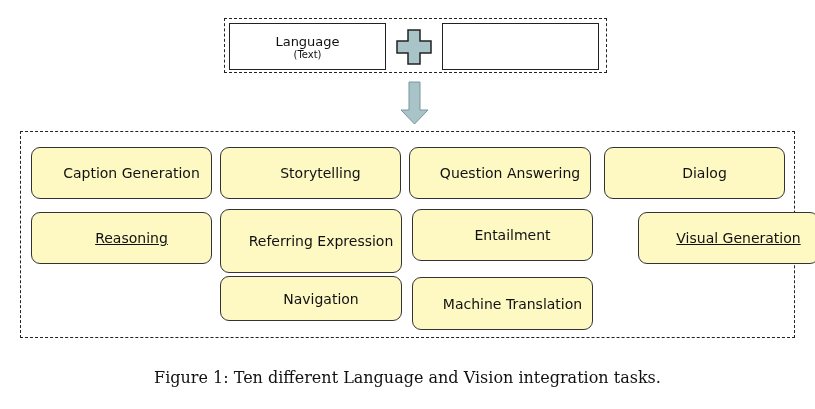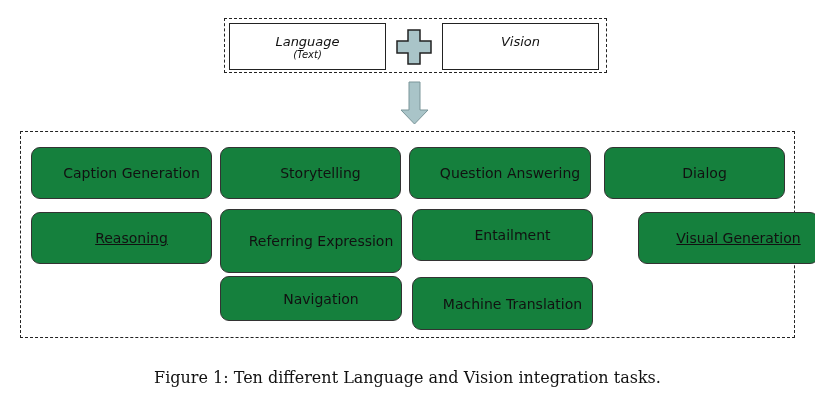--- a/index.html
+++ b/index.html
@@ -1,40 +1,39 @@
 <!DOCTYPE html>
 <html><head>
 <meta charset="utf-8">
 <style>
   html,body{margin:0;padding:0;background:#fff;}
   body{width:815px;height:409px;position:relative;overflow:hidden;font-family:"DejaVu Sans",sans-serif;color:#111;}
   .abs{position:absolute;box-sizing:border-box;}
   .dash{border:1px dashed #222;}
-  .srcbox{border:1.5px solid #222;background:#fff;text-align:center;font-style:italic;}
+  .srcbox{border:1.5px solid #222;background:#fff;text-align:center;}
   .srcbox .t{font-size:13px;margin-top:10px;line-height:16px;}
   .srcbox .s{font-size:10px;line-height:9px;}
-  .task{border:1px solid #333;border-radius:9px;background:#15803d;display:flex;align-items:center;justify-content:center;font-size:14px;padding-left:20px;}
+  .task{border:1px solid #333;border-radius:9px;background:#fef9c3;display:flex;align-items:center;justify-content:center;font-size:14px;padding-left:20px;}
   .caption{font-family:"DejaVu Serif",serif;font-size:16px;left:0;width:815px;text-align:center;top:368px;}
 </style>
 </head>
 <body>
 
 <div class="abs dash" style="left:224px;top:18px;width:383px;height:55px;"></div>
 
 <div class="abs srcbox" style="left:229px;top:23px;width:157px;height:47px;">
   <div class="t">Language</div>
   <div class="s">(Text)</div>
 </div>
 
 <svg class="abs" style="left:396px;top:29px;" width="36" height="36" viewBox="0 0 36 36">
   <path d="M12 1 H24 V12 H35 V24 H24 V35 H12 V24 H1 V12 H12 Z" fill="#a9c4c8" stroke="#222" stroke-width="1.5"></path>
 </svg>
 
 <div class="abs srcbox" style="left:442px;top:23px;width:157px;height:47px;">
-  <div class="t">Vision</div>
 </div>
 
 <svg class="abs" style="left:400px;top:81px;" width="30" height="45" viewBox="0 0 30 45">
   <path d="M9 1 H20 V29 H28 L14.5 43 L1 29 H9 Z" fill="#a9c4c8" stroke="#7a9599" stroke-width="1"></path>
 </svg>
 
 <div class="abs dash" style="left:20px;top:131px;width:775px;height:207px;"></div>
 
 <div class="abs task" style="left:31px;top:147px;width:181px;height:52px;">Caption Generation</div>
 <div class="abs task" style="left:220px;top:147px;width:181px;height:52px;">Storytelling</div>

